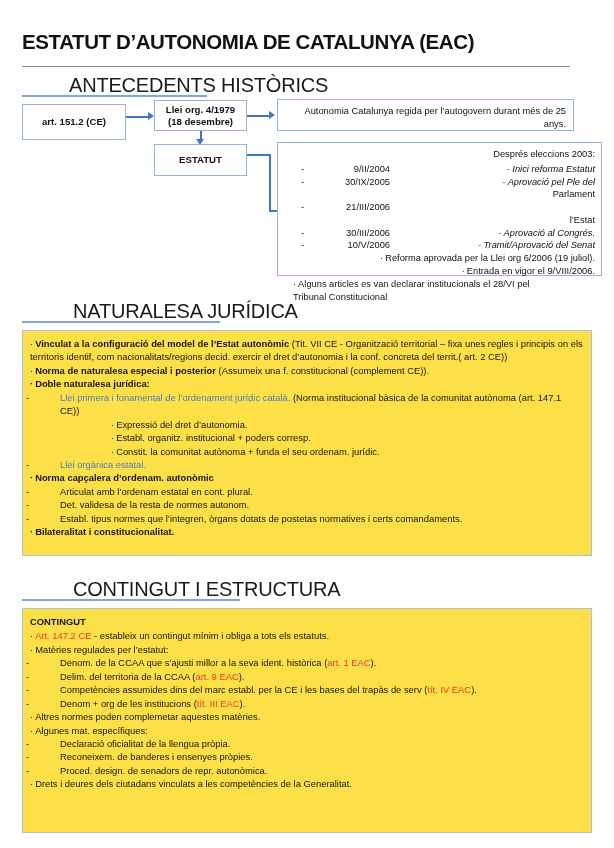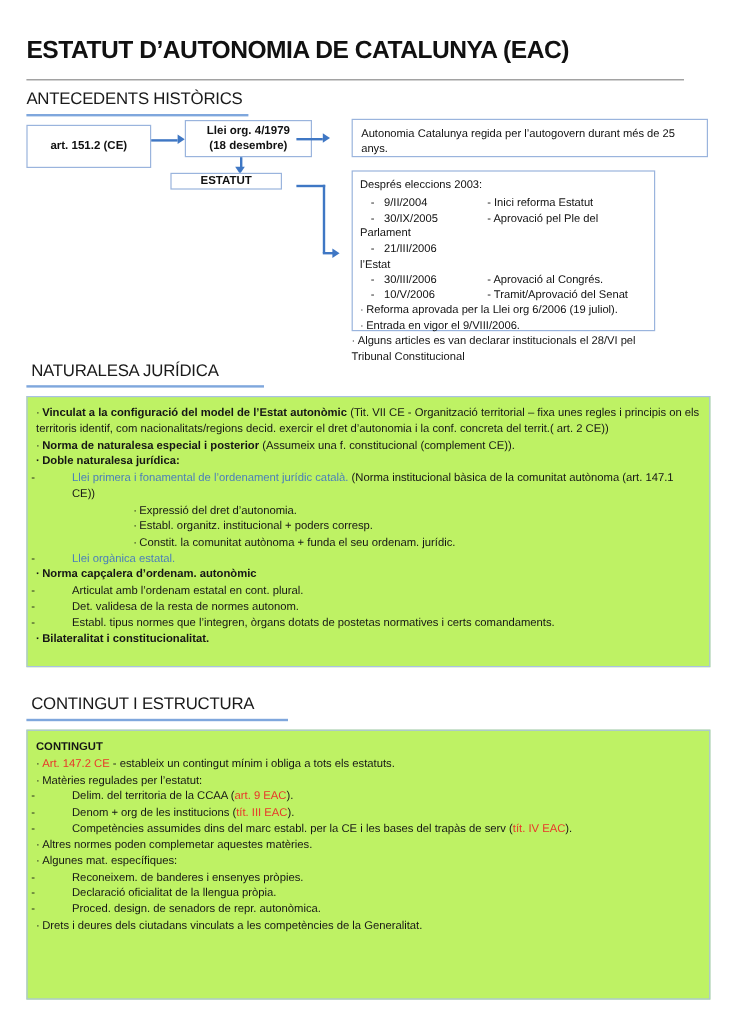--- a/index.html
+++ b/index.html
@@ -39,25 +39,26 @@
     left: 22px;
     top: 66px;
     width: 548px;
     height: 1px;
     background: #8c8c8c;
   }
 
   
   .section-header {
     position: absolute;
-    font-size: 14px;
+    font-size: 20px;
     font-weight: normal;
     letter-spacing: -0.2px;
     color: #1a1a1a;
     white-space: nowrap;
+    margin-left: 47px;
   }
   .section-rule {
     position: absolute;
     height: 1.6px;
     background: #7fa7dd;
   }
 
   
   .flow-box {
     position: absolute;
@@ -68,26 +69,25 @@
     align-items: center;
     justify-content: center;
     text-align: center;
     font-size: 9.6px;
     font-weight: bold;
     color: #111111;
     line-height: 1.25;
   }
   .flow-box.text-box {
     display: block;
-    text-align: left;
+    text-align: right;
     font-weight: normal;
     font-size: 9.3px;
     padding: 5px 7px;
     line-height: 1.45;
-    margin-left: 16px;
   }
   .arrow-line {
     position: absolute;
     background: #3f77c4;
   }
   .arrow-head-right {
     position: absolute;
     width: 0;
     height: 0;
     border-top: 4.2px solid transparent;
@@ -118,30 +118,31 @@
     flex: 0 0 20px;
     padding-left: 9px;
     box-sizing: border-box;
   }
   .date-row .dt {
     width: 86px;
     flex: 0 0 86px;
   }
   .date-row .ev {
     flex: 1 1 auto;
+    font-style: italic;
   }
   .tail-line {
     line-height: 1.42;
   }
 
   
   .panel {
     position: absolute;
     border: 1px solid #a9c1e3;
-    background: #bef264;
+    background: #fde047;
     box-sizing: border-box;
     padding: 6px 8px 6px 7px;
     font-size: 9.4px;
     line-height: 1.43;
     color: #151515;
   }
   .panel .lvl0 { padding-left: 0px; }
   .panel .lvl1 { padding-left: 30px; text-indent: -17px; }
   .panel .lvl1 .dash { display: inline-block; width: 17px; }
   .panel .lvl2 { padding-left: 88px; text-indent: -7px; }
@@ -163,41 +164,41 @@
   <div class="title-rule"></div>
 
   <div class="section-header" style="left:22px; top:74px;">ANTECEDENTS HISTÒRICS</div>
   <div class="section-rule" style="left:22px; top:95px; width:185px;"></div>
 
   <div class="flow-box" style="left:22px; top:104px; width:104px; height:36px;">art. 151.2 (CE)</div>
 
   <div class="arrow-line" style="left:126px; top:115.5px; width:22px; height:2px;"></div>
   <div class="arrow-head-right" style="left:148px; top:112.3px;"></div>
 
-  <div class="flow-box" style="left:154px; top:100px; width:106px; height:31px; flex-direction:column;">
+  <div class="flow-box" style="left:154px; top:100px; width:93px; height:31px; flex-direction:column;">
     <span>Llei org. 4/1979</span>
     <span>(18 desembre)</span>
   </div>
 
   <div class="arrow-line" style="left:247px; top:114.5px; width:22px; height:2px;"></div>
   <div class="arrow-head-right" style="left:269px; top:111.3px;"></div>
 
   <div class="arrow-line" style="left:199.5px; top:131px; width:2px; height:9px;"></div>
   <div class="arrow-head-down" style="left:196.3px; top:139px;"></div>
 
-  <div class="flow-box" style="left:142px; top:144px; width:93px; height:14px;">ESTATUT</div>
+  <div class="flow-box" style="left:154px; top:144px; width:93px; height:32px;">ESTATUT</div>
 
   <div class="arrow-line" style="left:247px; top:154px; width:24px; height:2px;"></div>
   <div class="arrow-line" style="left:269px; top:154px; width:2px; height:57px;"></div>
   <div class="arrow-line" style="left:269px; top:210px; width:9px; height:2px;"></div>
   <div class="arrow-head-right" style="left:277px; top:206.8px;"></div>
 
   <div class="flow-box text-box" style="left:277px; top:99px; width:297px; height:32px;">Autonomia Catalunya regida per l’autogovern durant més de 25 anys.</div>
 
-  <div class="flow-box text-box" style="left:277px; top:142px; width:253px; height:134px; padding:5px 6px;">
+  <div class="flow-box text-box" style="left:277px; top:142px; width:325px; height:134px; padding:5px 6px;">
     <div>Després eleccions 2003:</div>
     <div class="date-list">
       <div class="date-row">
         <span class="dash">-</span>
         <span class="dt">9/II/2004</span>
         <span class="ev">- Inici reforma Estatut</span>
       </div>
       <div class="date-row">
         <span class="dash">-</span>
         <span class="dt">30/IX/2005</span>
@@ -261,30 +262,31 @@
   <div class="section-rule" style="left:22px; top:599px; width:218px;"></div>
 
   <div class="panel" style="left:22px; top:608px; width:570px; height:225px;">
 
     <div class="b" style="padding-bottom:1px;">CONTINGUT</div>
 
     <div class="lvl0 sm-bullet"><span class="red">Art. 147.2 CE</span><span> - estableix un contingut mínim i obliga a tots els estatuts.</span></div>
 
     <div class="lvl0 sm-bullet">Matèries regulades per l’estatut:</div>
 
+    <div class="lvl1"><span class="dash">-</span><span>Denom. de la CCAA que s’ajusti millor a la seva ident. històrica (</span><span class="red">art. 1 EAC</span><span>).</span></div>
 
     <div class="lvl1"><span class="dash">-</span><span>Delim. del territoria de la CCAA (</span><span class="red">art. 9 EAC</span><span>).</span></div>
 
+    <div class="lvl1"><span class="dash">-</span><span>Competències assumides dins del marc establ. per la CE i les bases del trapàs de serv (</span><span class="red">tít. IV EAC</span><span>).</span></div>
+
     <div class="lvl1"><span class="dash">-</span><span>Denom + org de les institucions (</span><span class="red">tít. III EAC</span><span>).</span></div>
-
-    <div class="lvl1"><span class="dash">-</span><span>Competències assumides dins del marc establ. per la CE i les bases del trapàs de serv (</span><span class="red">tít. IV EAC</span><span>).</span></div>
 
     <div class="lvl0 sm-bullet">Altres normes poden complemetar aquestes matèries.</div>
     <div class="lvl0 sm-bullet">Algunes mat. específiques:</div>
 
+    <div class="lvl1"><span class="dash">-</span><span>Declaració oficialitat de la llengua pròpia.</span></div>
     <div class="lvl1"><span class="dash">-</span><span>Reconeixem. de banderes i ensenyes pròpies.</span></div>
-    <div class="lvl1"><span class="dash">-</span><span>Declaració oficialitat de la llengua pròpia.</span></div>
     <div class="lvl1"><span class="dash">-</span><span>Proced. design. de senadors de repr. autonòmica.</span></div>
 
     <div class="lvl0 sm-bullet">Drets i deures dels ciutadans vinculats a les competències de la Generalitat.</div>
   </div>
 
 </div>
 
 </body></html>

